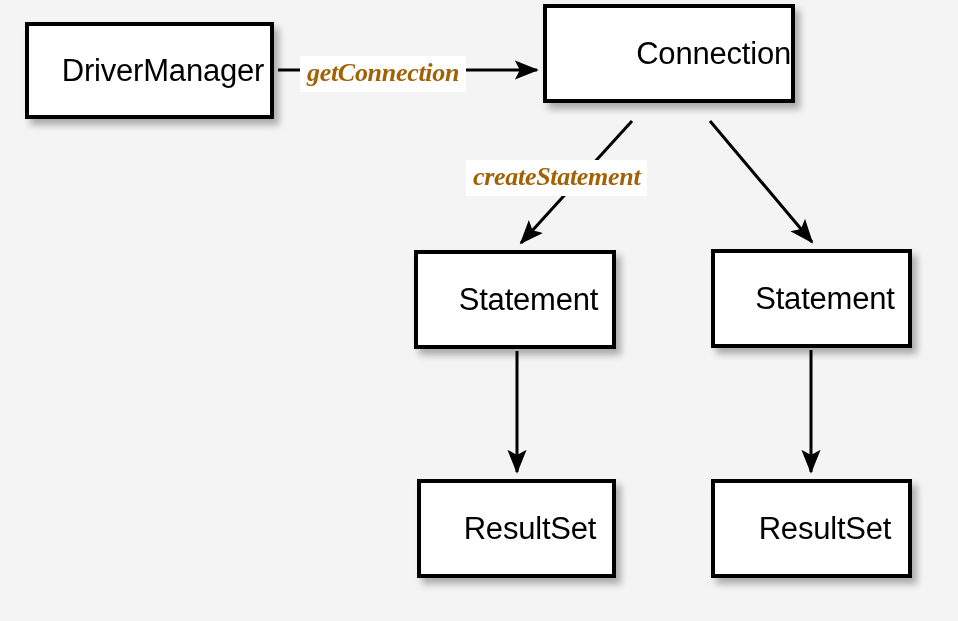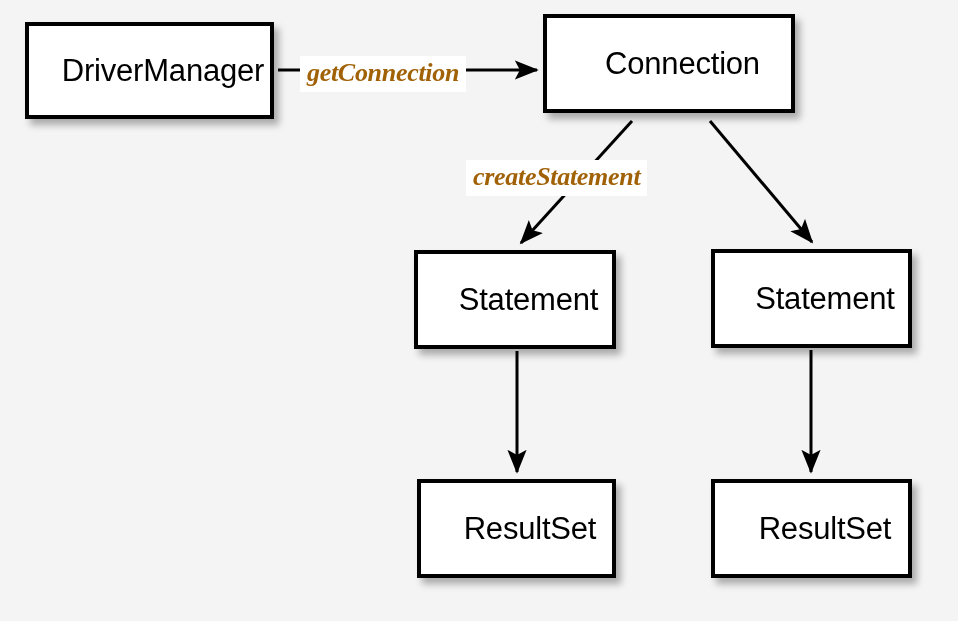--- a/index.html
+++ b/index.html
@@ -89,21 +89,21 @@
 
     <g>
       <line x1="811" y1="350" x2="811" y2="472" stroke="#000000" stroke-width="3" marker-end="url(#arrowhead)"></line>
     </g>
   </svg>
 
   <div class="node" style="left:25px; top:22px; width:249px; height:97px;">
     <span class="node-label">DriverManager</span>
   </div>
 
-  <div class="node" style="left:543px; top:14px; width:252px; height:99px;">
+  <div class="node" style="left:543px; top:4px; width:252px; height:99px;justify-content:flex-end;">
     <span class="node-label">Connection</span>
   </div>
 
   <div class="node" style="left:414px; top:250px; width:202px; height:99px;">
     <span class="node-label">Statement</span>
   </div>
 
   <div class="node" style="left:711px; top:249px; width:201px; height:99px;">
     <span class="node-label">Statement</span>
   </div>

